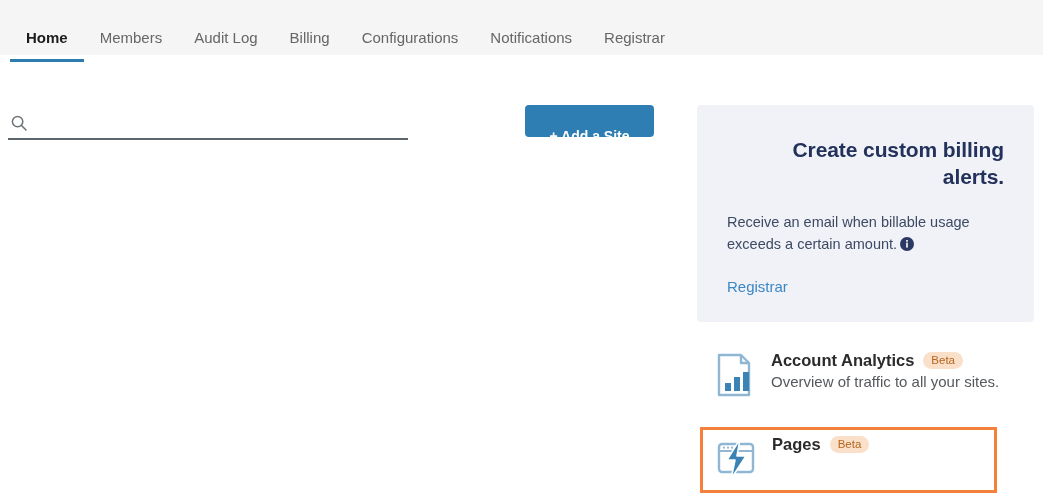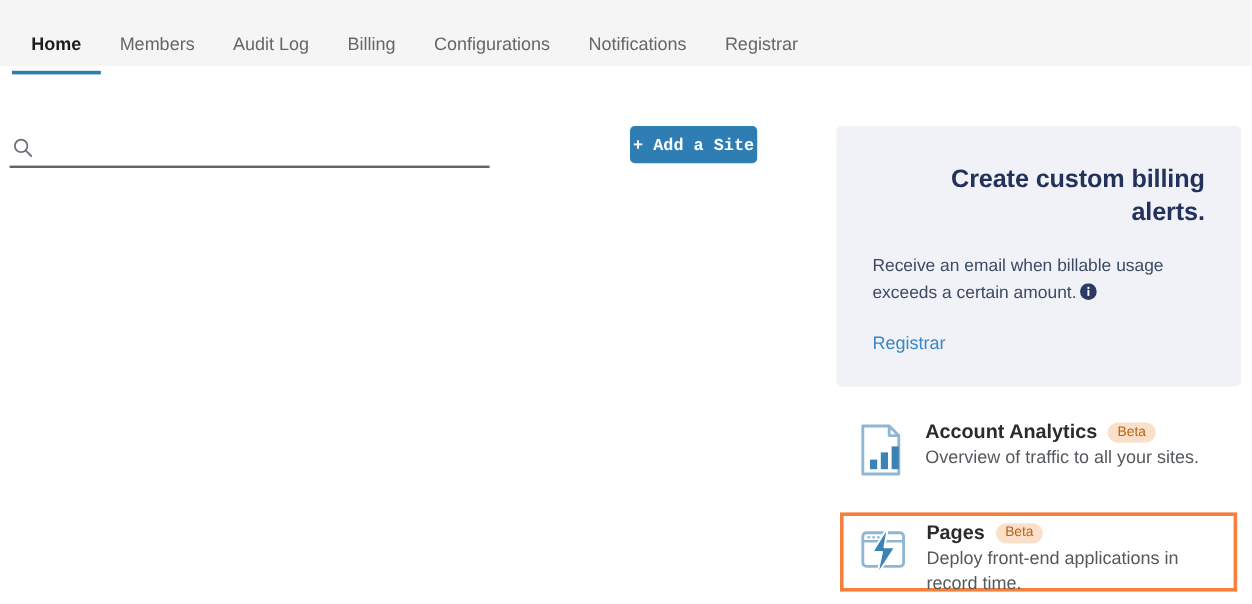--- a/index.html
+++ b/index.html
@@ -84,31 +84,31 @@
     flex: 1 1 auto;
     margin-left: 6px;
     padding: 0;
     height: 22px;
   }
 
   .add-site-btn {
     position: absolute;
     left: 525px;
     top: 105px;
-    width: 106px;
+    width: 129px;
     height: 31px;
     background: #2f7eb3;
     color: #ffffff;
     border: 0;
     border-radius: 4px;
-    font-family: Liberation Mono, monospace;
+    font-family: Liberation Sans, sans-serif;
     font-size: 14px;
     font-weight: 600;
     cursor: pointer;
-    padding: 2px;
+    padding: 16px;
     line-height: 31px;
     text-align: center;
   }
 
   
   .right-col {
     position: absolute;
     left: 697px;
     top: 105px;
     width: 337px;
@@ -160,21 +160,21 @@
     position: absolute;
     left: 697px;
     top: 345px;
     width: 337px;
     padding: 6px 4px 6px 18px;
   }
   .feature-pages {
     position: absolute;
     left: 700px;
     top: 427px;
-    width: 331px;
+    width: 297px;
     height: 66px;
     border: 3px solid #f4803b;
     padding: 5px 4px 4px 13px;
     background: #ffffff;
   }
   .feature-icon {
     flex: 0 0 auto;
     width: 40px;
     height: 44px;
     margin-right: 16px;
@@ -314,15 +314,14 @@
       <circle cx="16" cy="10.7" r="1.1" fill="#8fb7d4"></circle>
       <path d="M24 2 L11 23 H19 L15 42 L30 19 H21 Z" fill="#3b82b5" stroke="#ffffff" stroke-width="1.6" stroke-linejoin="round"></path>
     </svg>
   </span>
 
   <div class="feature-text">
     <div class="feature-head">
       <span class="feature-title">Pages</span>
       <span class="beta-badge">Beta</span>
     </div>
-    <div class="feature-desc">Deploy front-end applications in record time.</div>
   </div>
 </div>
 
 </body></html>

